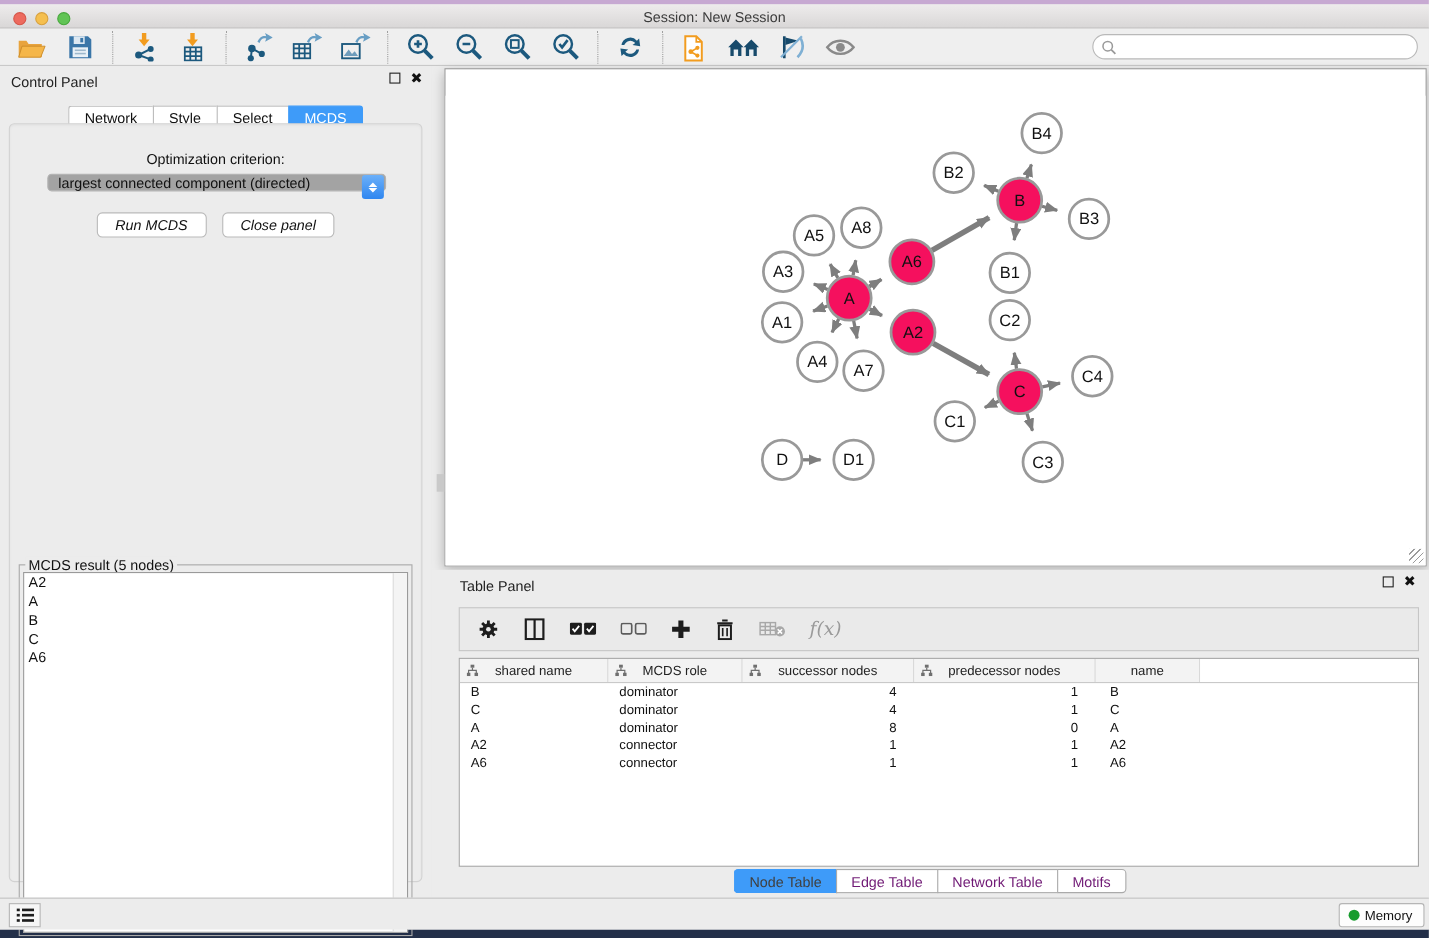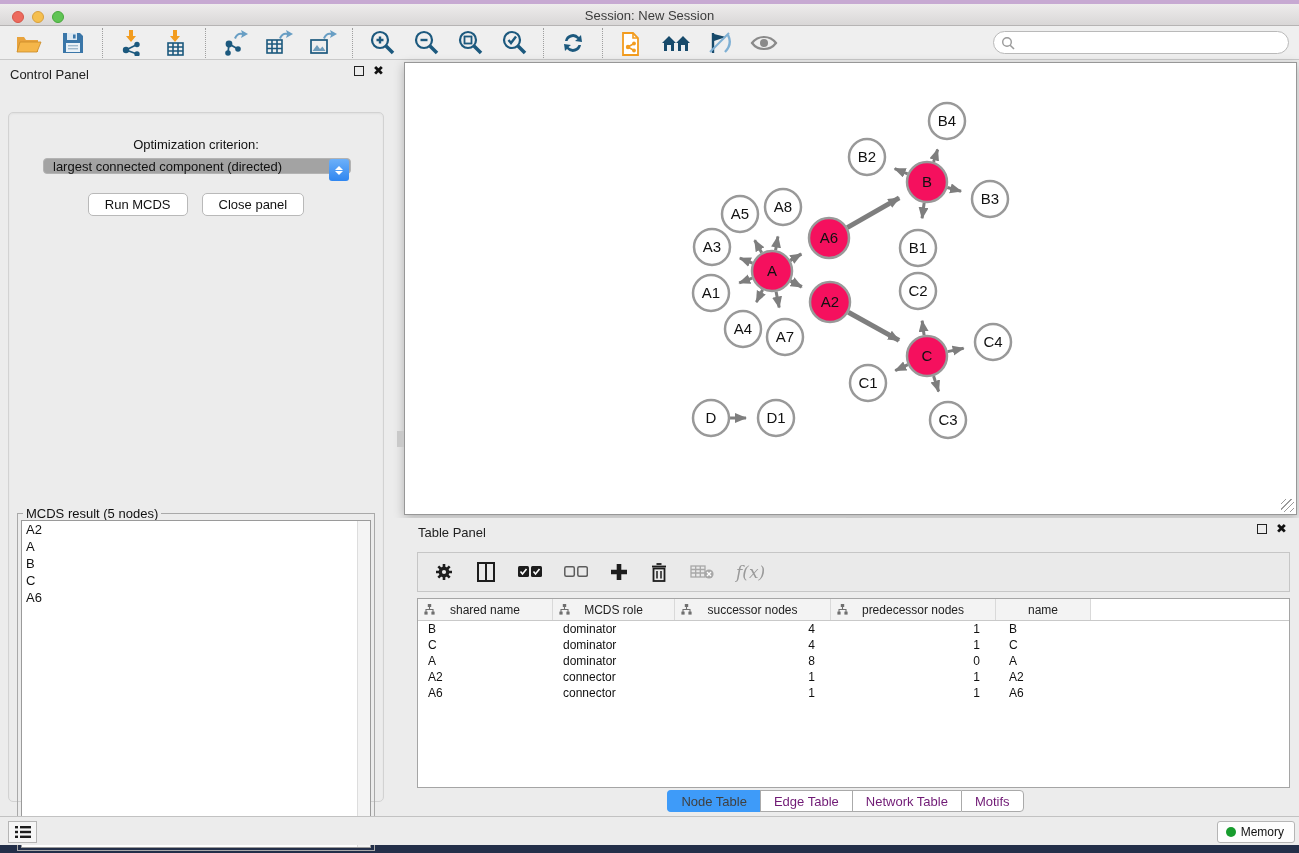--- a/index.html
+++ b/index.html
@@ -51,21 +51,21 @@
   .opt-label { position:absolute; left:0; width:100%; top:24px; text-align:center; color:#111; }
   .dropdown { position:absolute; left:34px; top:45px; width:308px; height:16px; background:#a3a3a3;
               border:1px solid #b3b3b3; border-radius:4px; display:flex; align-items:flex-start; cursor:pointer; }
   .dropdown-text { flex:1; padding-left:9px; font-size:13px; color:#111; white-space:nowrap; }
   .dropdown-stepper { width:20px; height:22px; border-radius:3px; margin-right:1px;
               background:linear-gradient(#6cb0f9,#2f86f0); display:flex; flex-direction:column;
               align-items:center; justify-content:center; gap:1px; }
   .chev { width:0; height:0; border-left:4px solid transparent; border-right:4px solid transparent; }
   .chev.up { border-bottom:4px solid #fff; }
   .chev.down { border-top:4px solid #fff; }
-  .cp-buttons { position:absolute; left:0; width:100%; top:80px; display:flex; justify-content:center; gap:14px; }
+  .cp-buttons { position:absolute; left:0; width:100%; top:80px; display:flex; justify-content:center; gap:14px;font-style:italic; }
   .btn { height:23px; padding:0 16px; background:#fff; border:1px solid #b9b9b9; border-radius:5px;
          font-size:13px; color:#111; display:flex; align-items:center; cursor:pointer; }
 
   .result-box { position:absolute; left:8px; top:400px; width:358px; height:338px;
                 border:1px solid #a9a9a9; }
   .result-legend { position:absolute; left:5px; top:-8px; background:#ececec; padding:0 3px; font-size:13px; color:#111; }
   .result-list { position:absolute; left:3px; top:6px; width:350px; height:328px; background:#fff;
                  border:1px solid #9a9a9a; overflow:hidden; }
   .result-scroll { position:absolute; right:0; top:0; width:13px; height:100%; background:#f4f4f4; border-left:1px solid #ddd; }
   .result-item { padding:1px 0 1px 4px; font-size:13px; color:#111; line-height:15px; }
@@ -291,20 +291,26 @@
   </div>
 </div>
 
 <div class="control-panel">
   <div class="panel-header">
     <div class="panel-title">Control Panel</div>
     <div class="panel-controls">
       <div class="float-icon"></div>
       <div class="close-icon">✖</div>
     </div>
+  </div>
+  <div class="cp-tabs">
+    <div class="cp-tab">Network</div>
+    <div class="cp-tab">Style</div>
+    <div class="cp-tab">Select</div>
+    <div class="cp-tab active">MCDS</div>
   </div>
   <div class="cp-body">
     <div class="opt-label">Optimization criterion:</div>
     <div class="dropdown">
       <div class="dropdown-text">largest connected component (directed)</div>
       <div class="dropdown-stepper">
         <div class="chev up"></div>
           <div class="chev down"></div>
       </div>
     </div>

